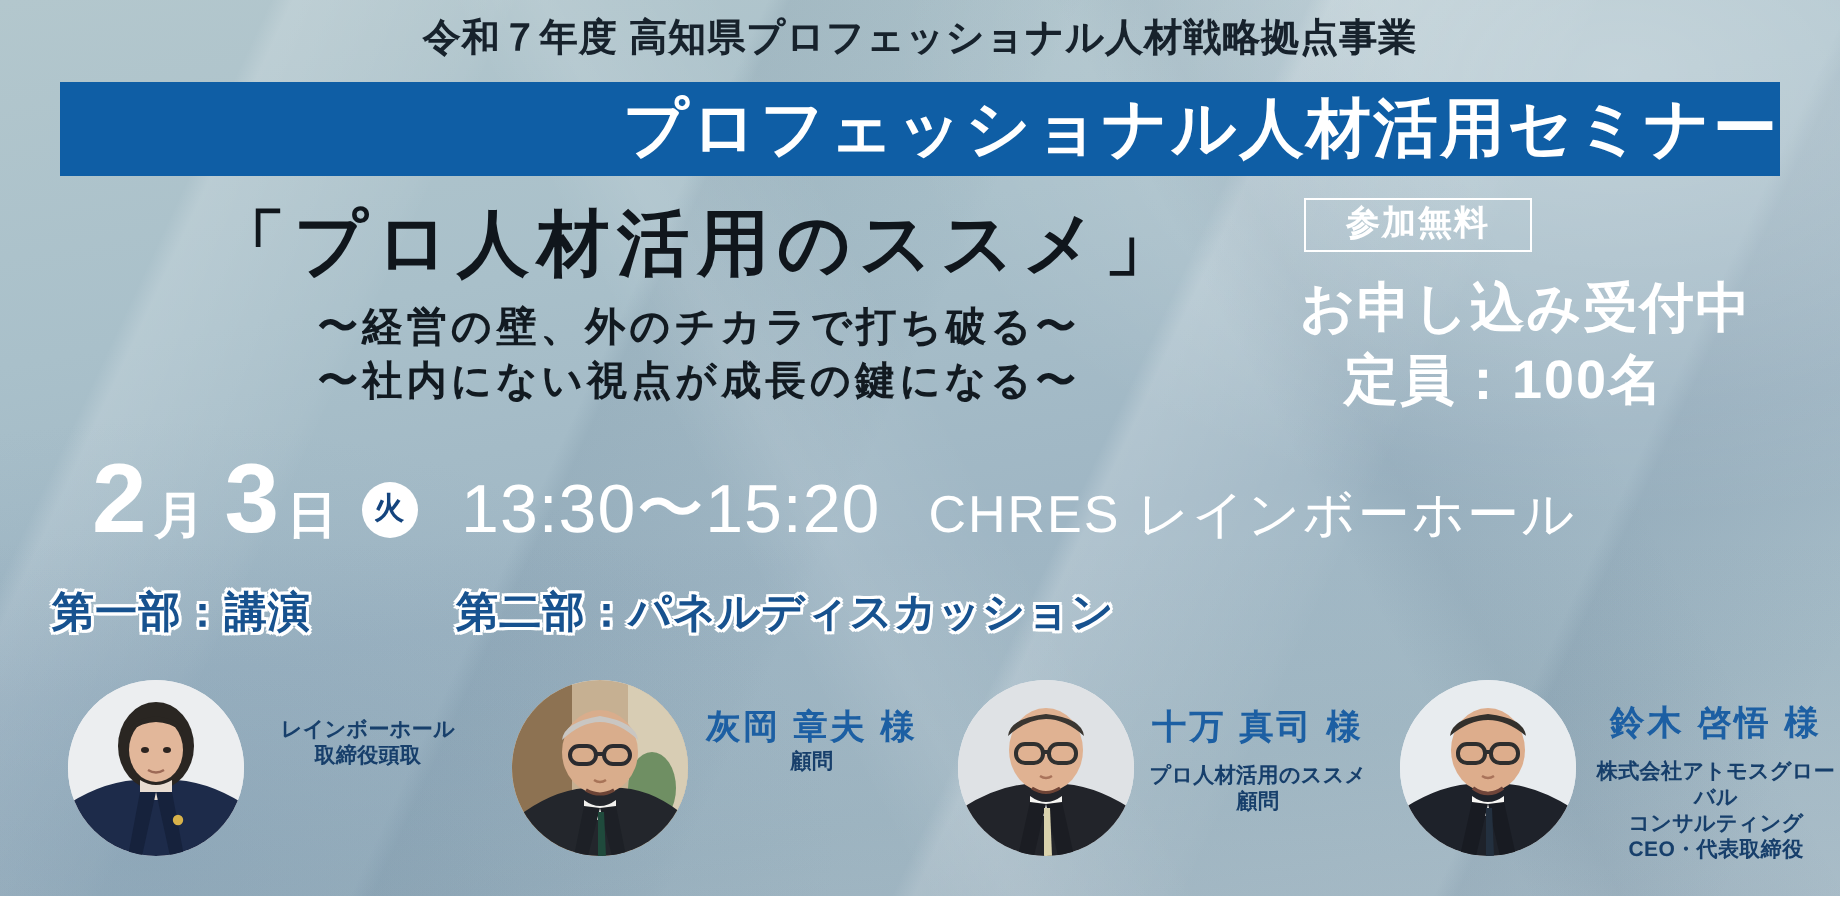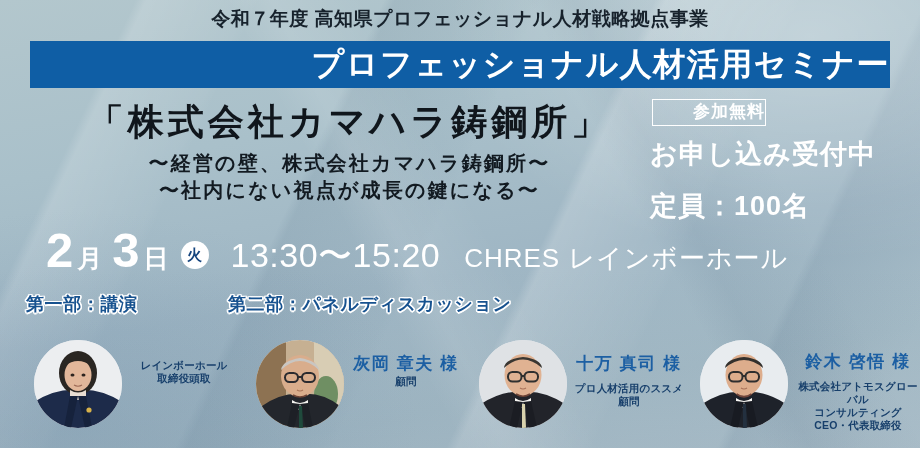--- a/index.html
+++ b/index.html
@@ -121,38 +121,38 @@
     position: absolute;
     left: 652px; top: 99px;
     width: 114px; height: 27px;
     border: 1.6px solid #ffffff;
     box-sizing: border-box;
     z-index: 5;
   }
   .free-badge span {
     display: block;
     line-height: 24px;
-    text-align: right;
+    text-align: center;
     font-size: 17px;
     font-weight: 700;
     letter-spacing: 1px;
     color: #ffffff;
   }
   .apply-line, .capacity-line {
     position: absolute;
     left: 650px;
     font-size: 27px;
     font-weight: 700;
     letter-spacing: 1px;
     color: #ffffff;
     white-space: nowrap;
     z-index: 5;
   }
   .apply-line   { top: 136px; }
-  .capacity-line{ top: 188px; }
+  .capacity-line{ top: 172px; margin-left: 22px; }
 
   
   .date-row {
     position: absolute;
     left: 46px; top: 222px;
     display: flex;
     align-items: baseline;
     z-index: 5;
     white-space: nowrap;
   }
@@ -197,21 +197,21 @@
     font-weight: 400;
     color: #ffffff;
     margin-left: 24px;
     letter-spacing: 1px;
   }
 
   
   .part-label {
     position: absolute;
     top: 292px;
-    font-size: 18px;
+    font-size: 21px;
     font-weight: 700;
     letter-spacing: 0.6px;
     color: #17528f;
     text-shadow:
       -1.3px -1.3px 0 #ffffff,  1.3px -1.3px 0 #ffffff,
       -1.3px  1.3px 0 #ffffff,  1.3px  1.3px 0 #ffffff,
        0    -1.5px 0 #ffffff,   0     1.5px 0 #ffffff,
       -1.5px  0    0 #ffffff,   1.5px  0    0 #ffffff;
     z-index: 5;
     white-space: nowrap;
@@ -287,22 +287,22 @@
   <div class="bg-layer glow-tr"></div>
   <div class="bg-layer glow-bl"></div>
   <div class="bg-layer shade-bottom"></div>
 
   <div class="kicker">令和７年度 高知県プロフェッショナル人材戦略拠点事業</div>
 
   <div class="title-bar">
     <span class="title-text">プロフェッショナル人材活用セミナー</span>
   </div>
 
-  <div class="headline">「株式会社カマハラ鋳鋼所」</div>
-  <div class="sub1">〜経営の壁、株式会社カマハラ鋳鋼所〜</div>
+  <div class="headline">「プロ人材活用のススメ」</div>
+  <div class="sub1">〜経営の壁、外のチカラで打ち破る〜</div>
   <div class="sub2">〜社内にない視点が成長の鍵になる〜</div>
 
   <div class="free-badge">
     <span>参加無料</span>
   </div>
   <div class="apply-line">お申し込み受付中</div>
   <div class="capacity-line">定員：100名</div>
 
   <div class="date-row">
     <span class="big-num">2</span>

